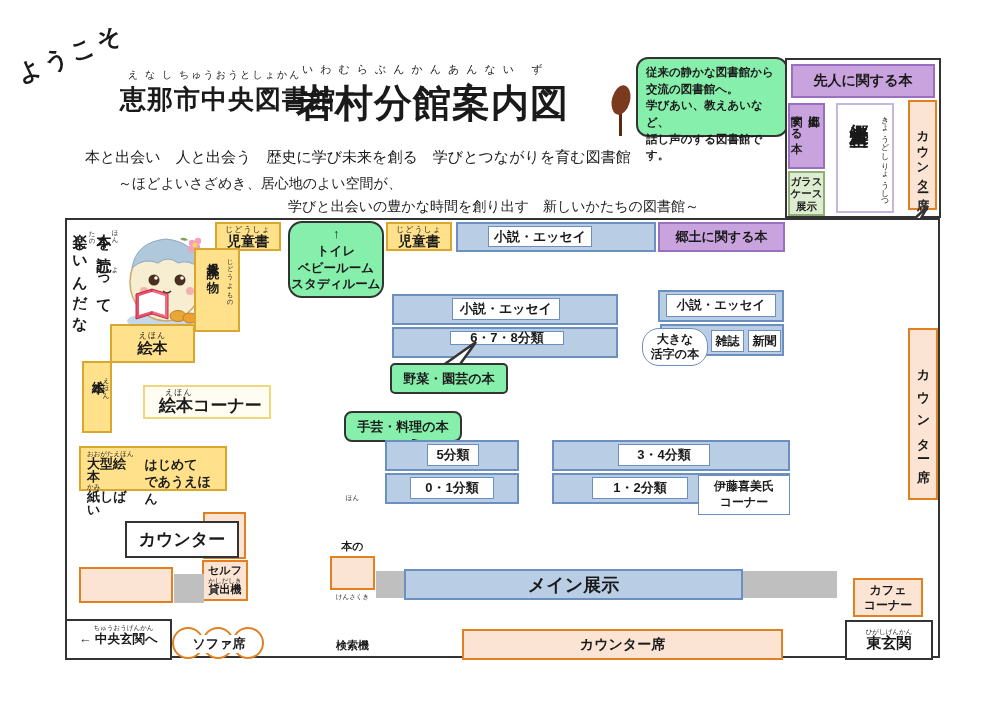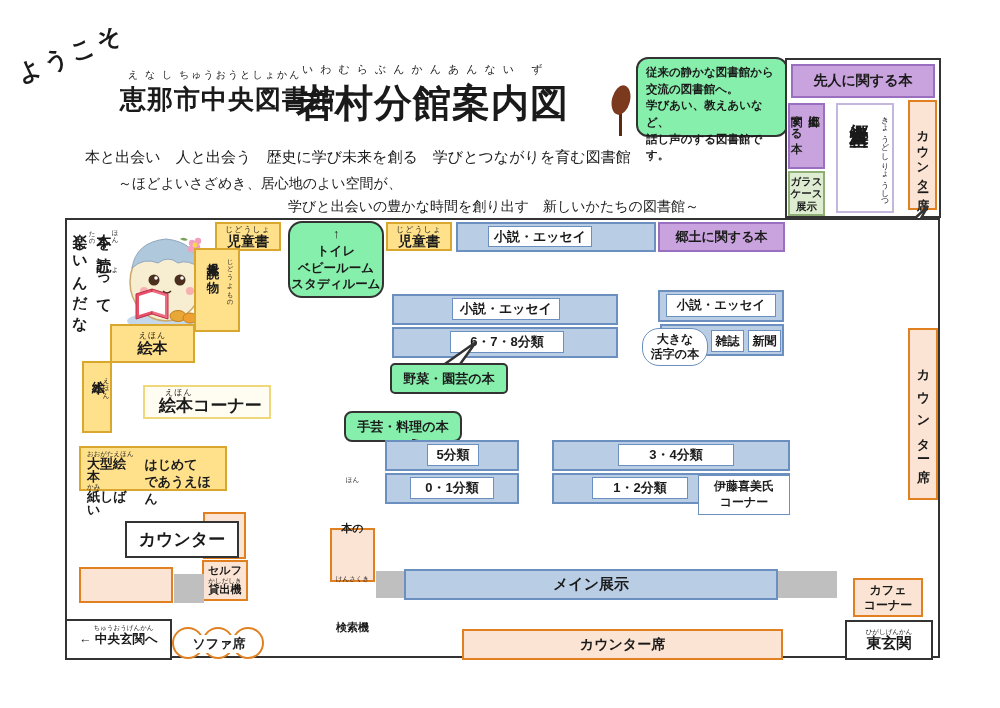--- a/index.html
+++ b/index.html
@@ -185,21 +185,21 @@
     <div class="b" style="font-size:11px;line-height:1.05;">貸出機</div>
   </div>
 
   <div class="abs peach-box" style="left:79px;top:567px;width:94px;height:36px;"></div>
   <div class="abs gray-rect" style="left:174px;top:574px;width:30px;height:29px;"></div>
 
   <div class="abs blue-bar" style="left:392px;top:294px;width:226px;height:31px;"></div>
   <div class="abs blue-label c b" style="left:452px;top:298px;width:108px;height:22px;font-size:13px;">小説・エッセイ</div>
 
   <div class="abs blue-bar" style="left:392px;top:327px;width:226px;height:31px;"></div>
-  <div class="abs blue-label c b" style="left:450px;top:331px;width:114px;height:22px;font-size:13px;">6・7・8分類</div>
+  <div class="abs blue-label c b" style="left:450px;top:331px;width:114px;height:14px;font-size:13px;">6・7・8分類</div>
 
   <div class="abs blue-bar" style="left:658px;top:290px;width:126px;height:32px;"></div>
   <div class="abs blue-label c b" style="left:666px;top:294px;width:110px;height:23px;font-size:12.5px;">小説・エッセイ</div>
 
   <div class="abs blue-bar" style="left:660px;top:324px;width:124px;height:32px;"></div>
   <div class="abs blue-label col" style="left:642px;top:328px;width:66px;height:38px;background:#fff;border-radius:17px;">
     <div class="b" style="font-size:12px;line-height:1.25;">大きな</div>
     <div class="b" style="font-size:12px;line-height:1.25;">活字の本</div>
   </div>
   <div class="abs blue-label c b" style="left:711px;top:330px;width:33px;height:22px;font-size:12px;">雑誌</div>
@@ -215,44 +215,44 @@
     <polygon points="4,2 48,14 24,5" fill="#fff" stroke="#333" stroke-width="2"></polygon>
   </svg>
 
 
   <div class="abs blue-bar" style="left:385px;top:440px;width:134px;height:31px;"></div>
   <div class="abs blue-label c b" style="left:427px;top:444px;width:52px;height:22px;font-size:13px;text-align:right;">5分類</div>
   <div class="abs blue-bar" style="left:385px;top:473px;width:134px;height:31px;"></div>
   <div class="abs blue-label c b" style="left:410px;top:477px;width:84px;height:22px;font-size:13px;">0・1分類</div>
 
   <div class="abs blue-bar" style="left:552px;top:440px;width:238px;height:31px;"></div>
-  <div class="abs blue-label c b" style="left:618px;top:444px;width:116px;height:22px;font-size:13px;">3・4分類</div>
+  <div class="abs blue-label c b" style="left:618px;top:444px;width:92px;height:22px;font-size:13px;">3・4分類</div>
   <div class="abs blue-bar" style="left:552px;top:473px;width:238px;height:31px;"></div>
   <div class="abs blue-label c b" style="left:592px;top:477px;width:96px;height:22px;font-size:13px;">1・2分類</div>
   <div class="abs blue-label col" style="left:698px;top:475px;width:92px;height:40px;background:#fff;">
     <div class="b" style="font-size:12px;line-height:1.3;">伊藤喜美氏</div>
     <div class="b" style="font-size:12px;line-height:1.3;">コーナー</div>
   </div>
 
   <div class="abs peach-box v c b" style="left:908px;top:328px;width:30px;height:172px;font-size:13px;letter-spacing:8px;">カウンター席</div>
 
   <div class="abs peach-box col" style="left:853px;top:578px;width:70px;height:39px;">
     <div class="b" style="font-size:12px;line-height:1.25;">カフェ</div>
     <div class="b" style="font-size:12px;line-height:1.25;">コーナー</div>
   </div>
 
-  <div class="abs peach-box col" style="left:330px;top:528px;width:45px;height:54px;gap:40px;">
+  <div class="abs peach-box col" style="left:330px;top:556px;width:45px;height:34px;gap:40px;">
     <div class="furi-xs">ほん</div>
     <div class="b" style="font-size:11px;line-height:1.05;">本の</div>
     <div class="furi-xs">けんさくき</div>
     <div class="b" style="font-size:11px;line-height:1.05;">検索機</div>
   </div>
 
   <div class="abs gray-rect" style="left:376px;top:571px;width:461px;height:27px;"></div>
-  <div class="abs blue-bar c b" style="left:404px;top:569px;width:374px;height:31px;font-size:15px;">メイン展示</div>
+  <div class="abs blue-bar c b" style="left:404px;top:569px;width:339px;height:31px;font-size:18px;">メイン展示</div>
 
   <div class="abs white-box" style="left:65px;top:619px;width:107px;height:41px;padding-top:3px;">
     <div class="furi-xs" style="text-align:center;padding-left:10px;">ちゅうおうげんかん</div>
     <div class="b" style="font-size:12.5px;text-align:center;line-height:1.4;">← 中央玄関へ</div>
   </div>
 
   <div class="abs" style="left:172px;top:627px;width:32px;height:32px;border:2px solid #E08021;border-radius:50%;background:#fff;box-sizing:border-box;"></div>
   <div class="abs" style="left:202px;top:627px;width:32px;height:32px;border:2px solid #E08021;border-radius:50%;background:#fff;box-sizing:border-box;"></div>
   <div class="abs" style="left:232px;top:627px;width:32px;height:32px;border:2px solid #E08021;border-radius:50%;background:#fff;box-sizing:border-box;"></div>
   <div class="abs c b" style="left:182px;top:635px;width:74px;height:18px;background:#fff;font-size:13px;">ソファ席</div>

